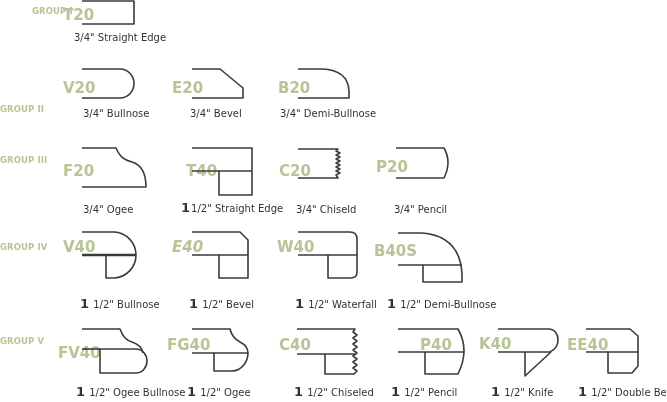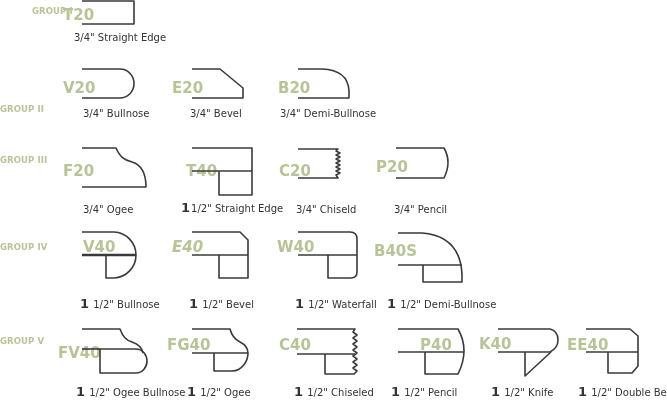--- a/index.html
+++ b/index.html
@@ -82,21 +82,21 @@
 <div class="code" style="left:376px;top:158px;">P20</div>
 <svg class="profile" style="left:394px;top:145px;" width="60" height="36">
   <path d="M2,3 L50,3 Q58,17 50,33 L2,33"></path>
 </svg>
 <div class="caption" style="left:394px;top:204px;">
   <span>3/4" Pencil</span>
 </div>
 
 <div class="group-label" style="left:0px;top:242px;">GROUP IV</div>
 
-<div class="code" style="left:63px;top:238px;margin-left:20px;">V40</div>
+<div class="code" style="left:63px;top:238px;">V40</div>
 <svg class="profile" style="left:80px;top:230px;" width="60" height="52">
   <path d="M2,2 L34,2 A23,23 0 0 1 56,25 A23,23 0 0 1 34,48 L26,48 L26,25"></path>
   <line x1="2" y1="25" x2="56" y2="25" style="stroke-width:2.4"></line>
 </svg>
 <div class="caption" style="left:80px;top:296px;">
   <span class="big">1</span> <span>1/2" Bullnose</span>
 </div>
 
 <div class="code" style="left:172px;top:238px;font-style:italic;">E40</div>
 <svg class="profile" style="left:190px;top:230px;" width="60" height="52">

